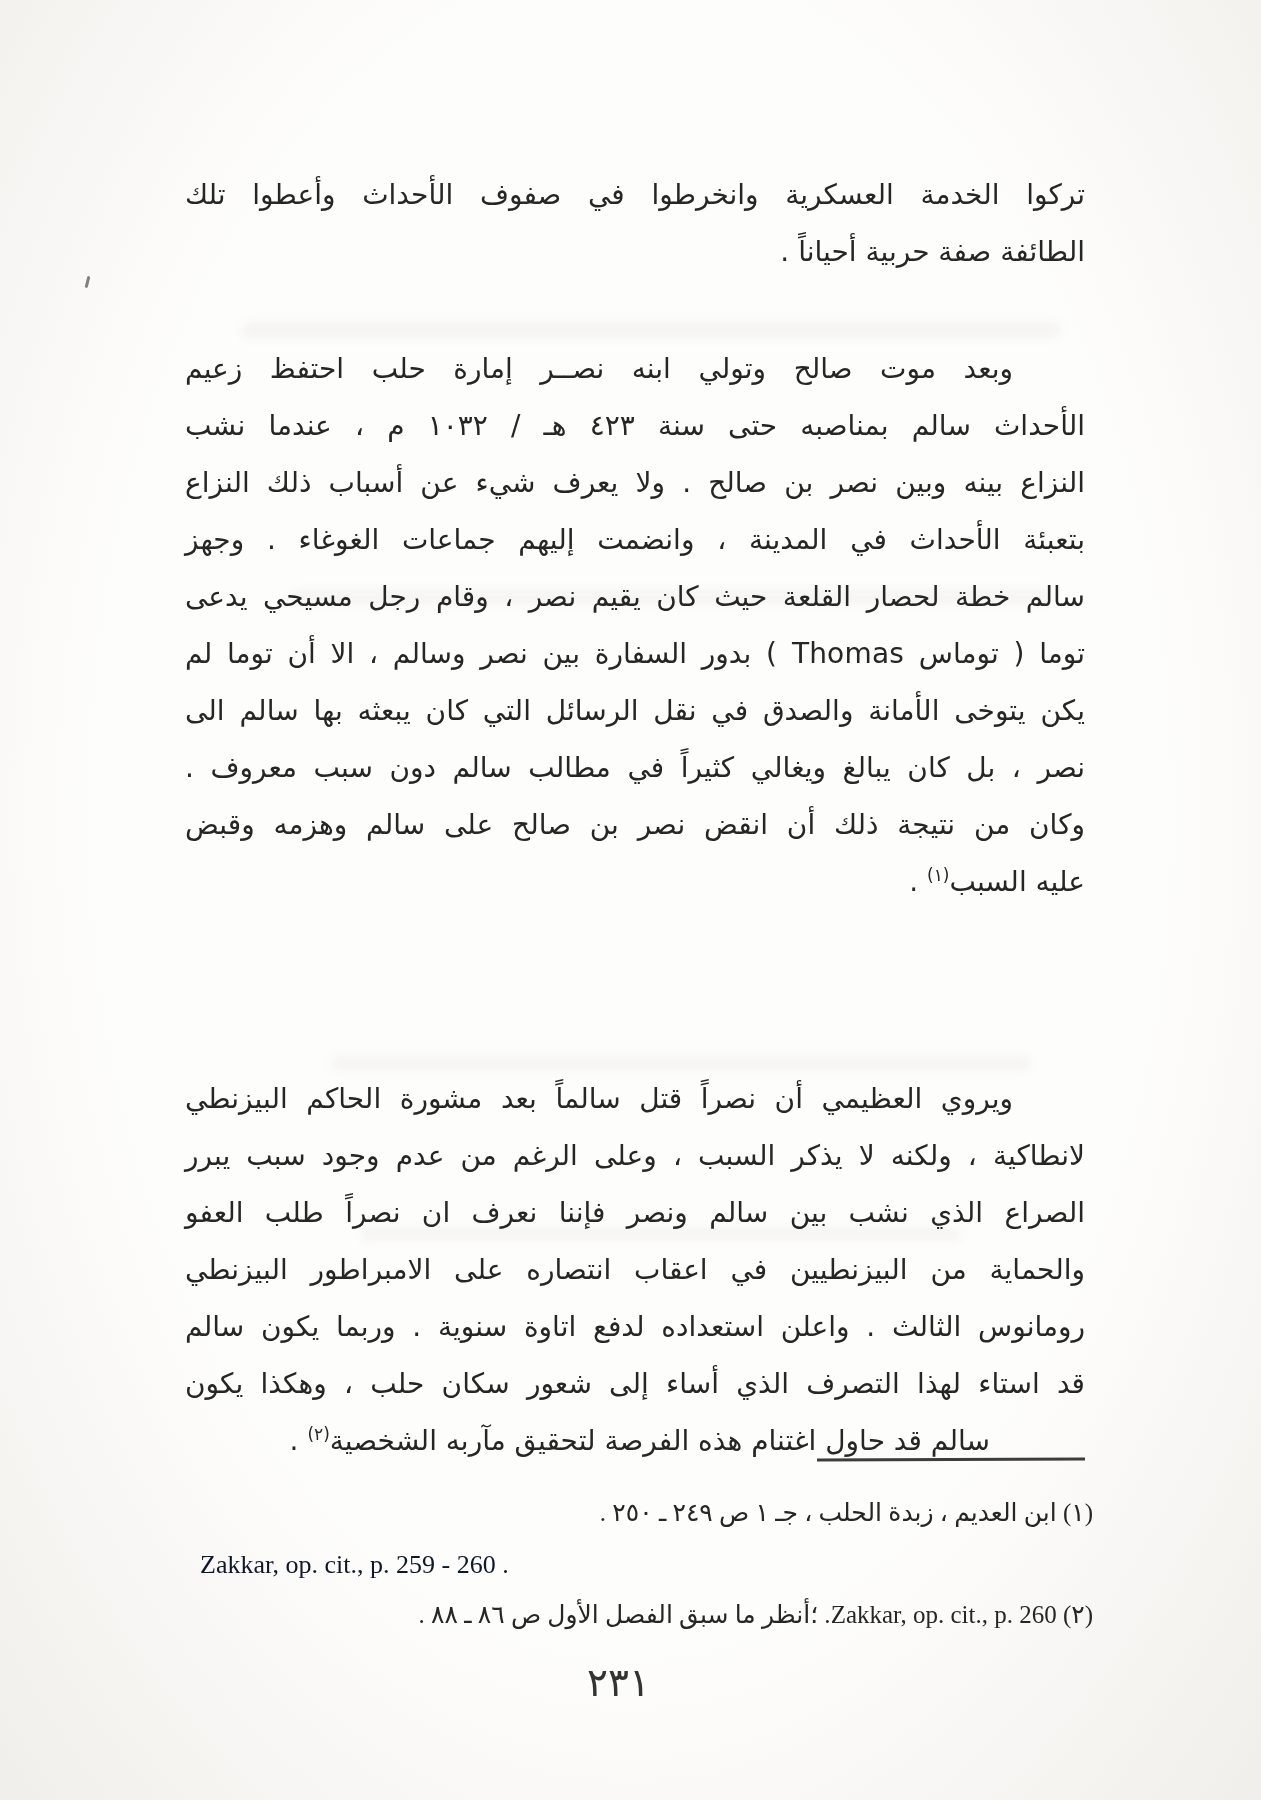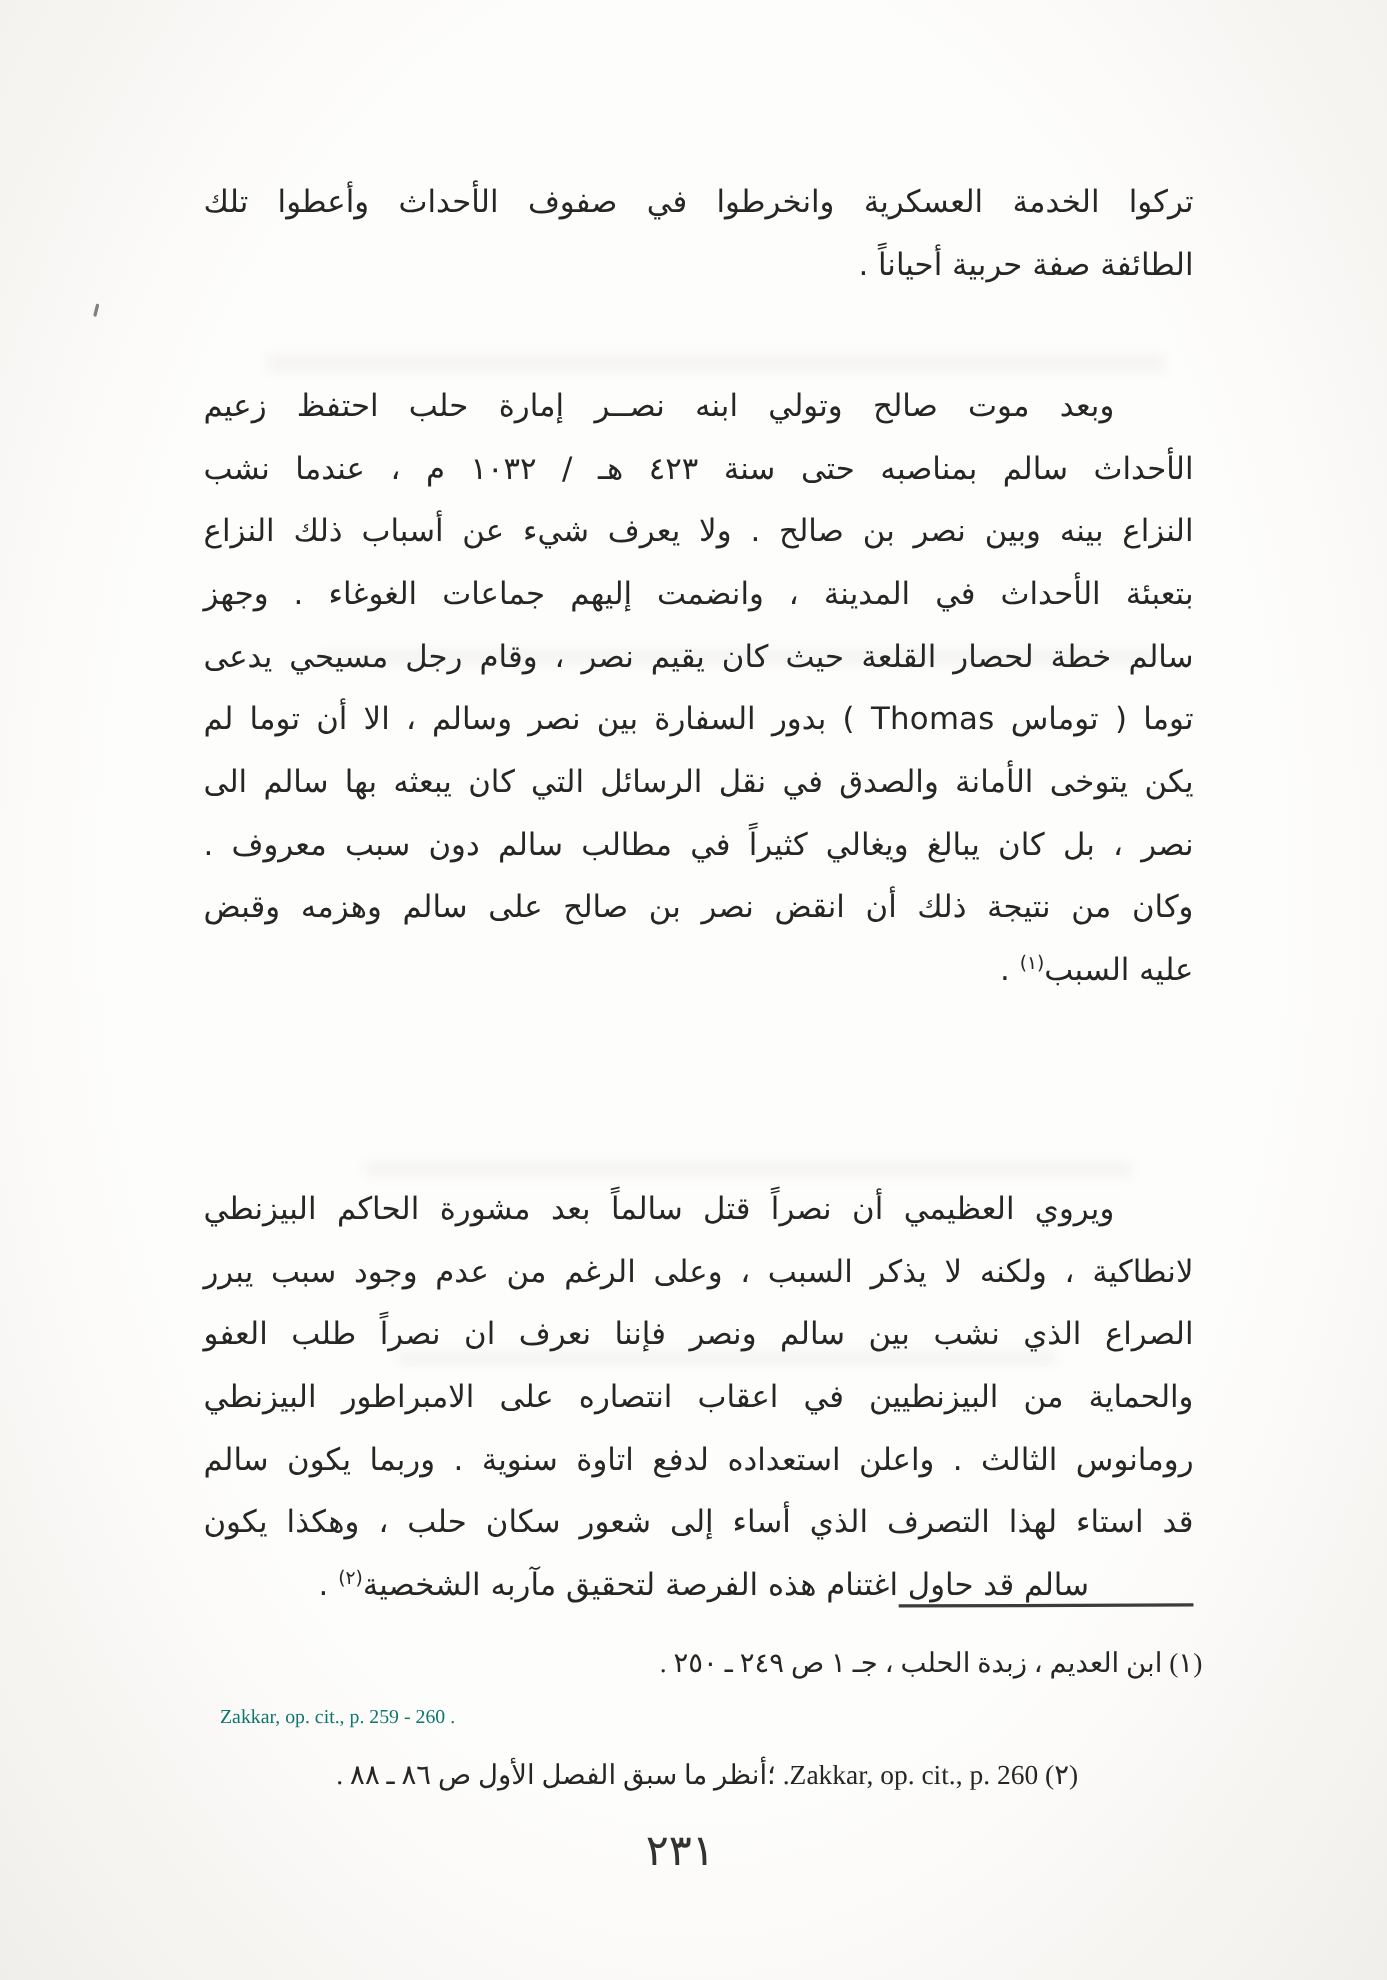--- a/index.html
+++ b/index.html
@@ -35,21 +35,21 @@
     text-align: right;
     text-align-last: right;
   }
   .line.indent { padding-right: 72px; }
   .line.pullin { padding-right: 95px; }
   sup.fnmark {
     font-size: 17px;
     vertical-align: super;
     line-height: 0;
   }
-  #para1 { top: 155px; }
+  #para1 { top: 166px; }
   #para2 { top: 340px; }
   #para3 { top: 1070px; }
   .fnrule {
     position: absolute;
     top: 1458px;
     right: 176px;
     width: 268px;
     height: 3px;
     background: #3c3c3c;
     transform: rotate(-0.2deg);
@@ -58,29 +58,29 @@
     position: absolute;
     right: 168px;
     width: 900px;
     direction: rtl;
     font-size: 25px;
     line-height: 38px;
     text-align: right;
     font-family: "Liberation Serif", "DejaVu Sans", serif;
   }
   #fn1 { top: 1494px; }
-  #fn2 { top: 1596px; text-align: center; }
+  #fn2 { top: 1596px; }
   .footnote-latin {
     position: absolute;
     left: 200px;
     top: 1550px;
     direction: ltr;
-    font-size: 18px;
+    font-size: 26px;
     font-family: "Liberation Serif", serif;
-    color: #0f766e;
+    color: #0f172a;
   }
   .pagenumber {
     position: absolute;
     top: 1660px;
     left: 0; right: 24px;
     text-align: center;
     font-size: 39px;
     letter-spacing: 2px;
     color: #333;
   }

